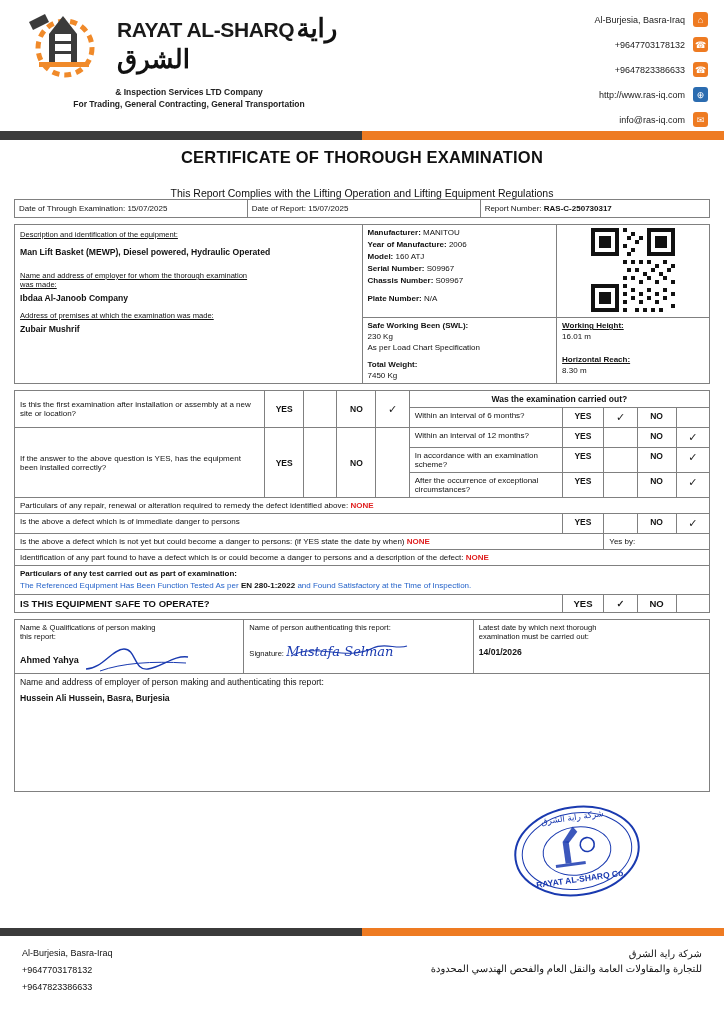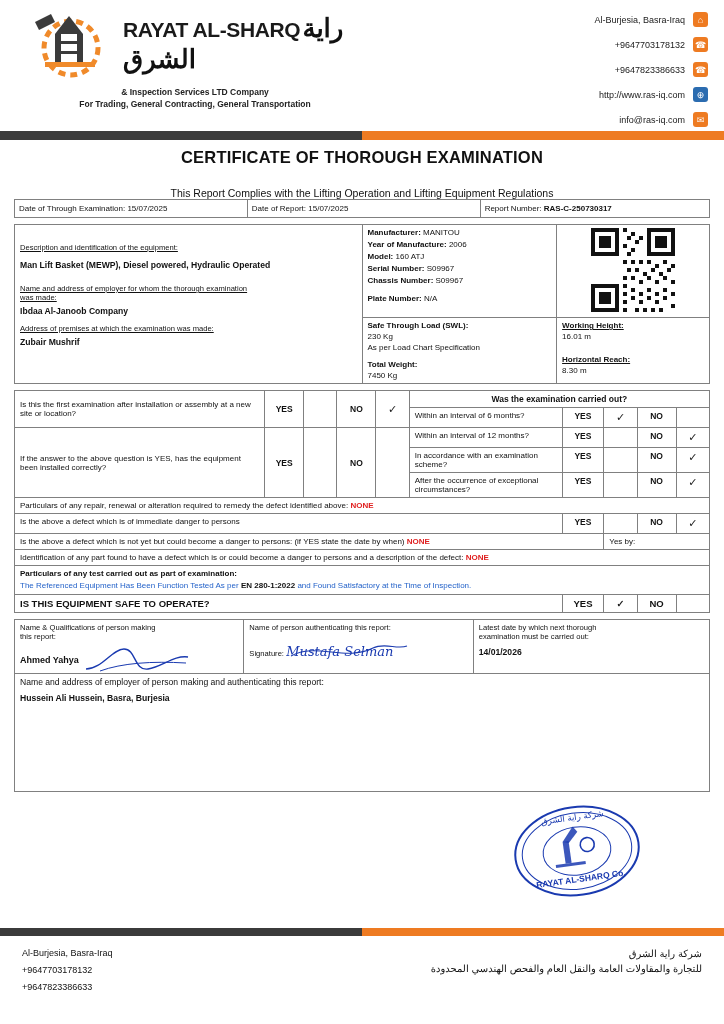--- a/index.html
+++ b/index.html
@@ -9,21 +9,21 @@
     background:#ffffff;
     font-family:"Liberation Sans", sans-serif;
     color:#111;
     font-size:8px;
     position:relative;
     overflow:hidden;
   }
   .page { position:relative; width:724px; height:1024px; }
 
   
-  .header { display:flex; padding:8px 14px 4px 25px; }
+  .header { display:flex; padding:8px 14px 4px 19px; }
   .logo-col { width:370px; }
   .logo-row { display:flex; align-items:center; gap:6px; }
   .logo-mark { width:92px; height:72px; position:relative; }
   .logo-text-en {
     font-size:21px; font-weight:bold; color:#1a1a1a; letter-spacing:-0.4px;
     font-family:"Liberation Sans", sans-serif;
   }
   .logo-text-ar { font-size:26px; font-weight:bold; color:#111; direction:rtl; }
   .logo-sub {
     margin-top:6px; font-size:8.5px; font-weight:bold; color:#222; text-align:center;
@@ -183,21 +183,21 @@
           <span>Report Number:</span>
           <b>RAS-C-250730317</b>
         </td>
       </tr>
     </tbody>
       </table>
 
     <table class="equip" style="margin-top:6px">
       <tbody>
           <tr>
-        <td rowspan="2" style="width:50%; padding-top:18px;">
+        <td rowspan="2" style="width:50%; padding-top:5px;">
           <div class="lbl underline-label">Description and identification of the equipment:</div>
           <div class="val" style="margin-top:8px">Man Lift Basket (MEWP), Diesel powered, Hydraulic Operated</div>
           <div class="lbl underline-label" style="margin-top:14px">Name and address of employer for whom the thorough examination</div>
           <div class="lbl underline-label">was made:</div>
           <div class="val" style="margin-top:4px">Ibdaa Al-Janoob Company</div>
           <div class="lbl underline-label" style="margin-top:8px">Address of premises at which the examination was made:</div>
           <div class="val" style="margin-top:4px">Zubair Mushrif</div>
         </td>
         <td style="width:28%">
           <div><b>Manufacturer:</b>
@@ -279,21 +279,21 @@
               <rect x="11" y="20" width="1" height="1"></rect>
                   <rect x="13" y="20" width="1" height="1"></rect>
               <rect x="15" y="20" width="1" height="1"></rect>
                   <rect x="17" y="20" width="1" height="1"></rect>
             </g>
           </svg>
         </td>
       </tr>
       <tr>
         <td>
-          <div><b>Safe Through Load (SWL):</b></div>
+          <div><b>Safe Working Been (SWL):</b></div>
           <div style="margin-top:2px">230 Kg</div>
           <div style="margin-top:2px">As per Load Chart Specification</div>
           <div style="margin-top:8px"><b>Total Weight:</b></div>
           <div style="margin-top:2px">7450 Kg</div>
         </td>
         <td>
           <div><b class="underline-label">Working Height:</b></div>
           <div style="margin-top:2px">16.01 m</div>
           <div style="margin-top:14px"><b class="underline-label">Horizontal Reach:</b></div>
           <div style="margin-top:2px">8.30 m</div>

